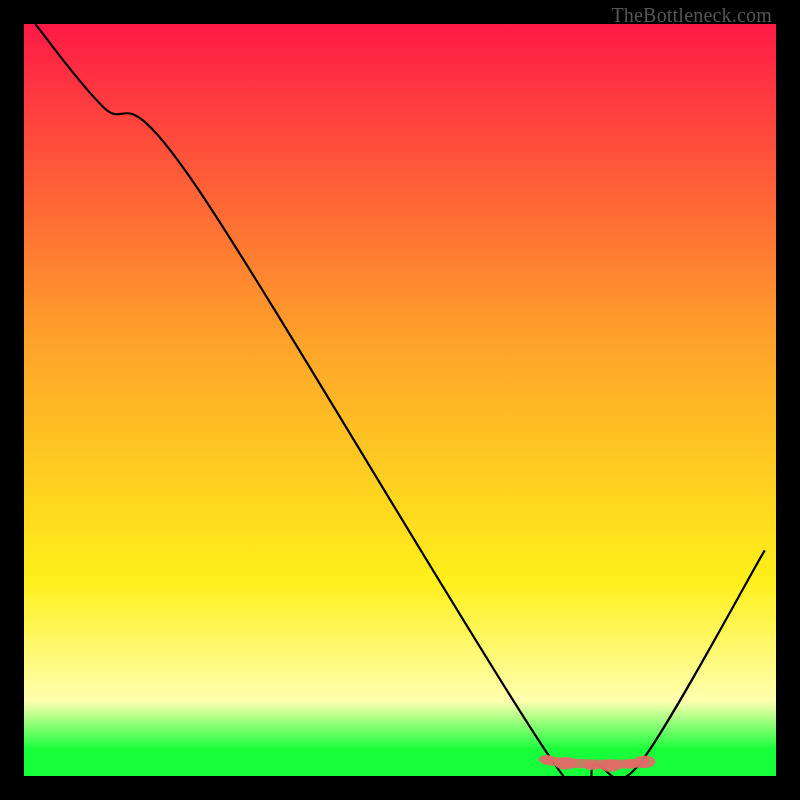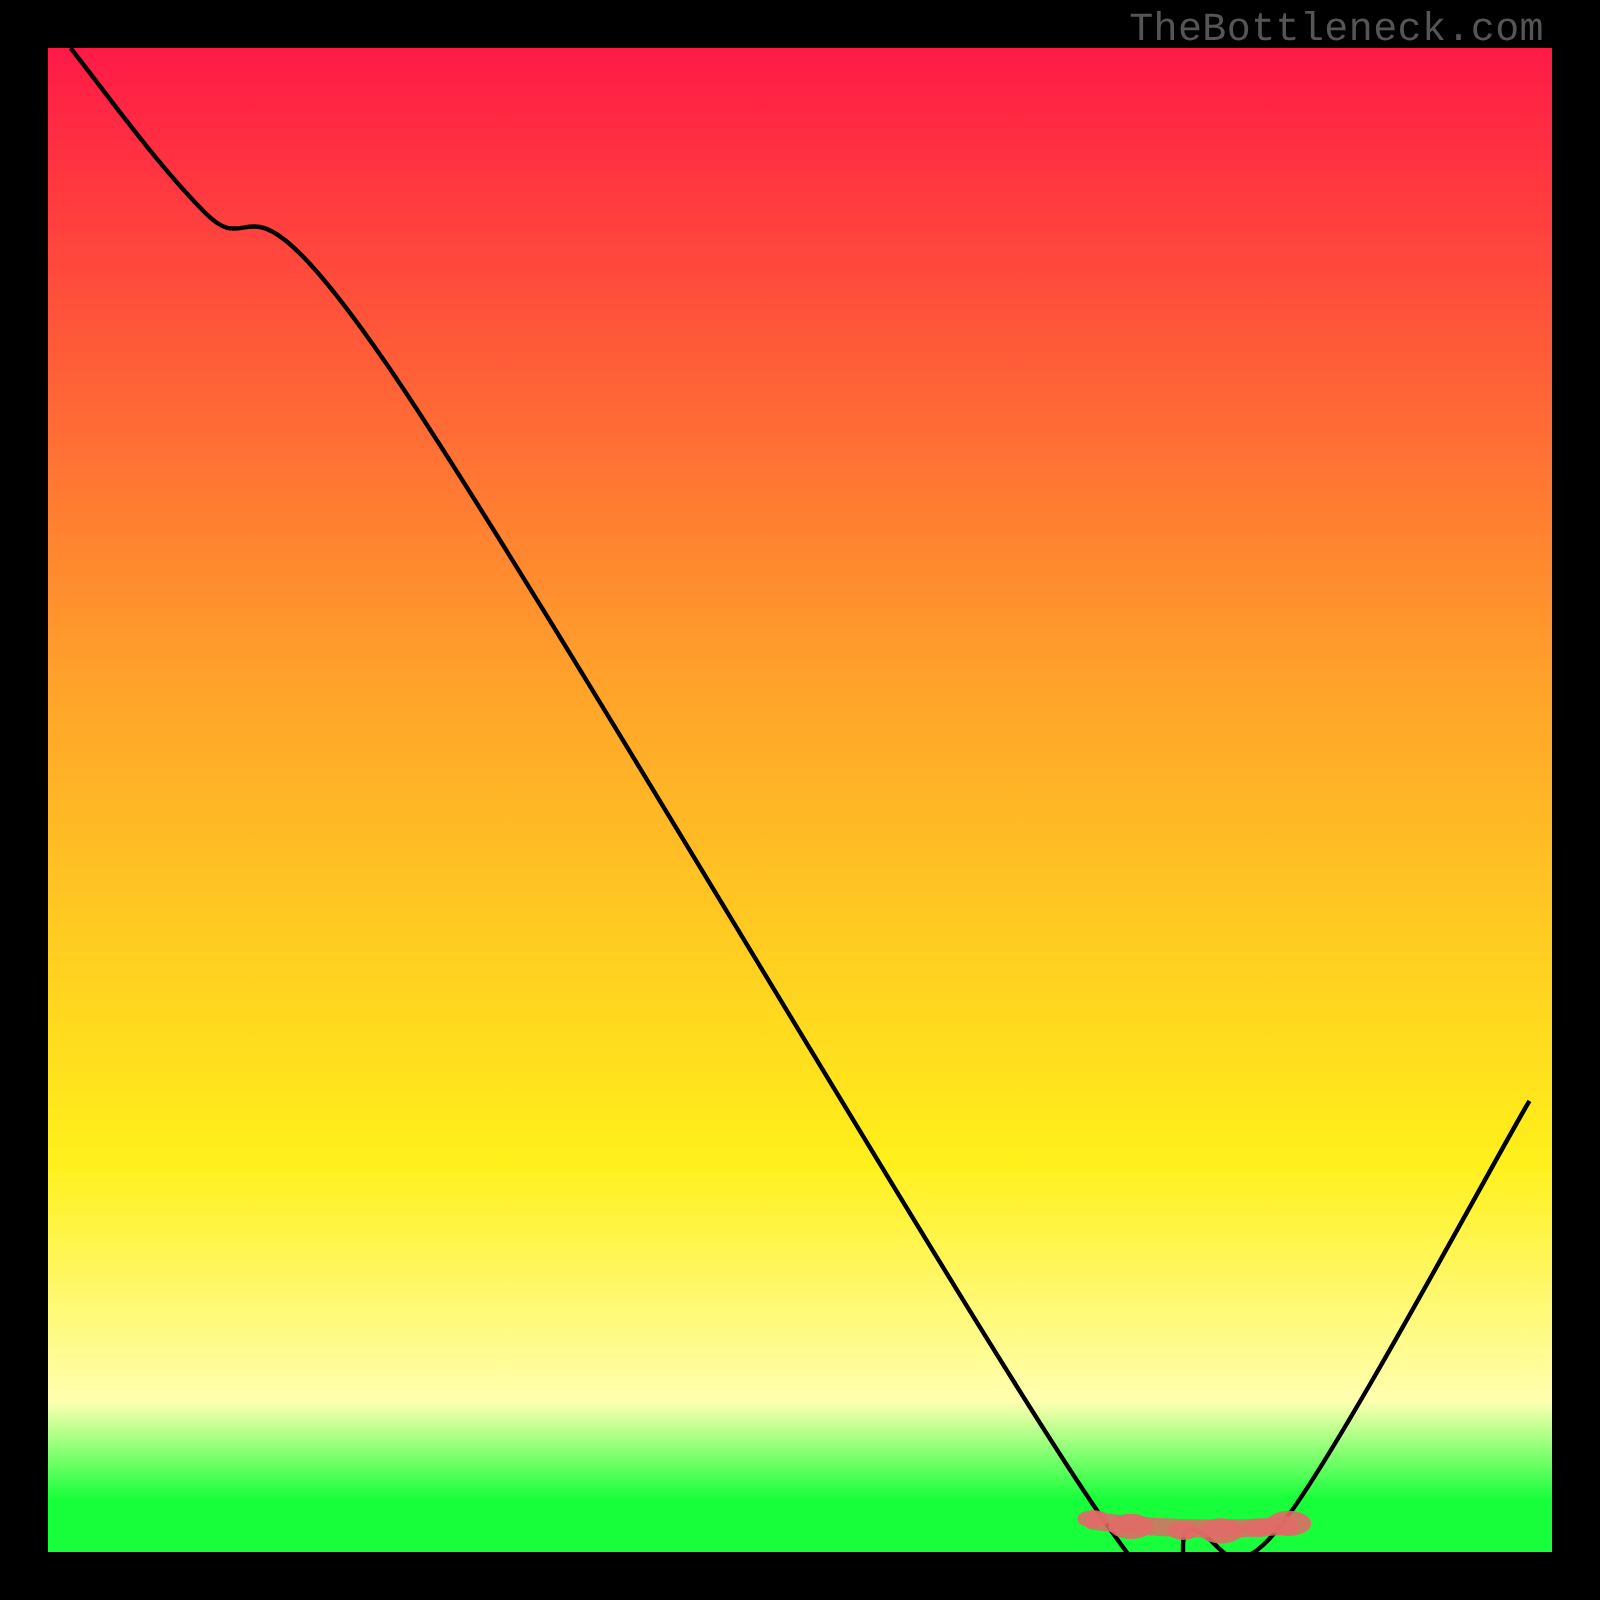--- a/index.html
+++ b/index.html
@@ -9,21 +9,21 @@
     left: 24px;
     top: 24px;
     width: 752px;
     height: 752px;
     background: #000;
   }
   .watermark {
     position: absolute;
     top: 4px;
     right: 28px;
-    font-family: Liberation Mono, monospace;
+    font-family: Liberation Serif, serif;
     font-size: 20px;
     font-weight: 400;
     color: #555555;
     letter-spacing: 0.2px;
     z-index: 3;
   }
   .plot {
     position: absolute;
     left: 24px;
     top: 24px;

